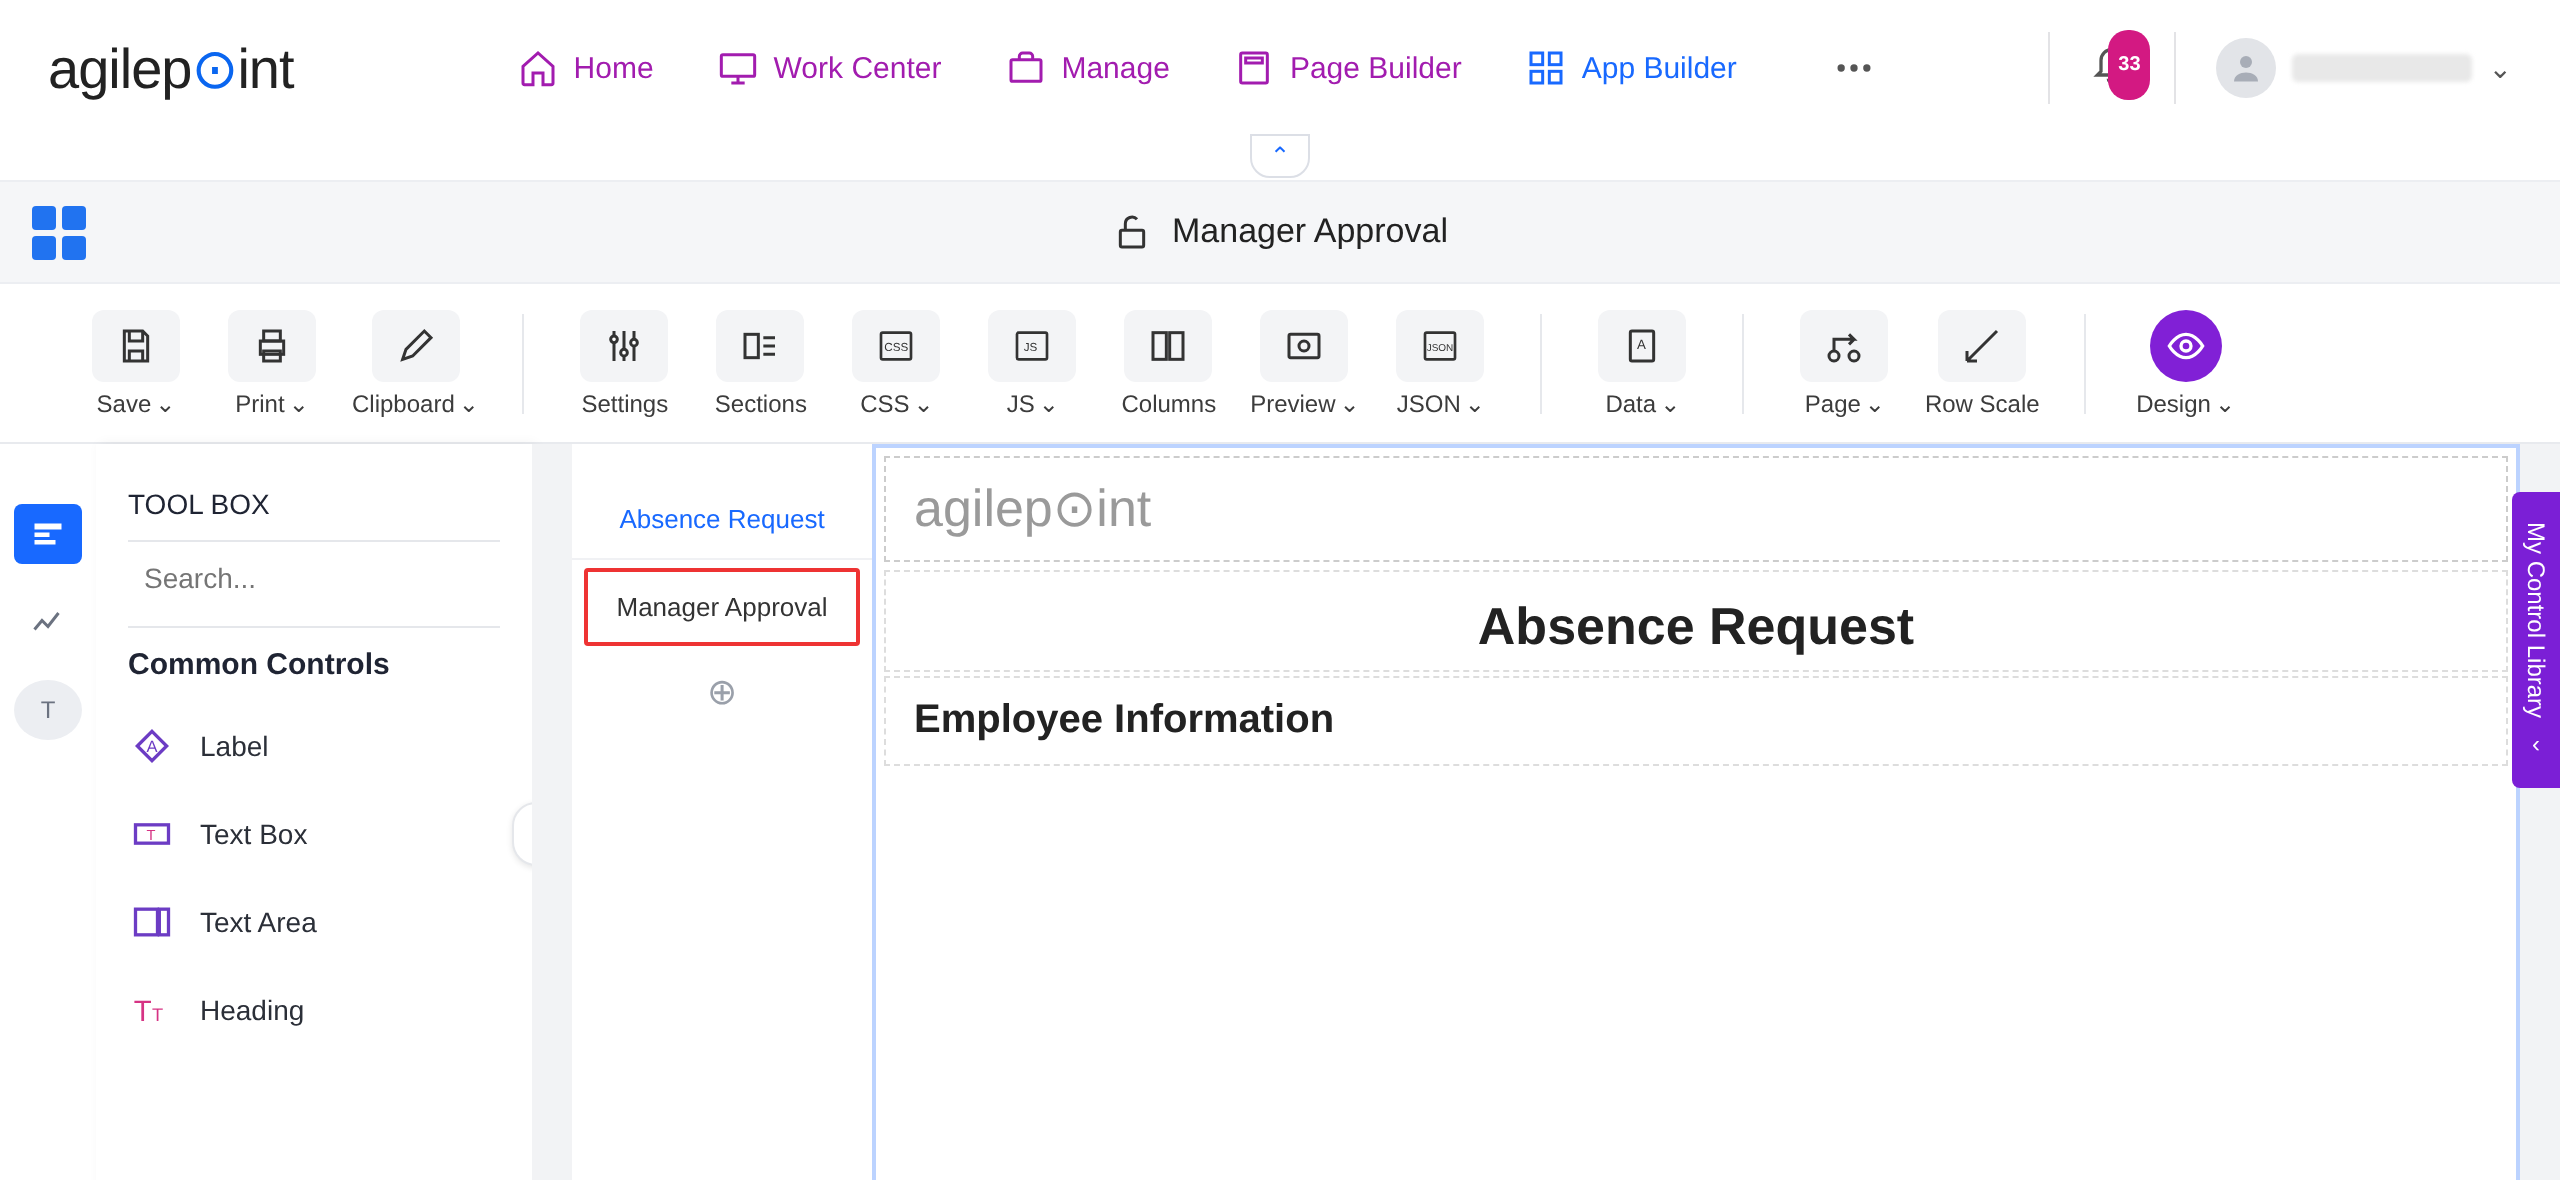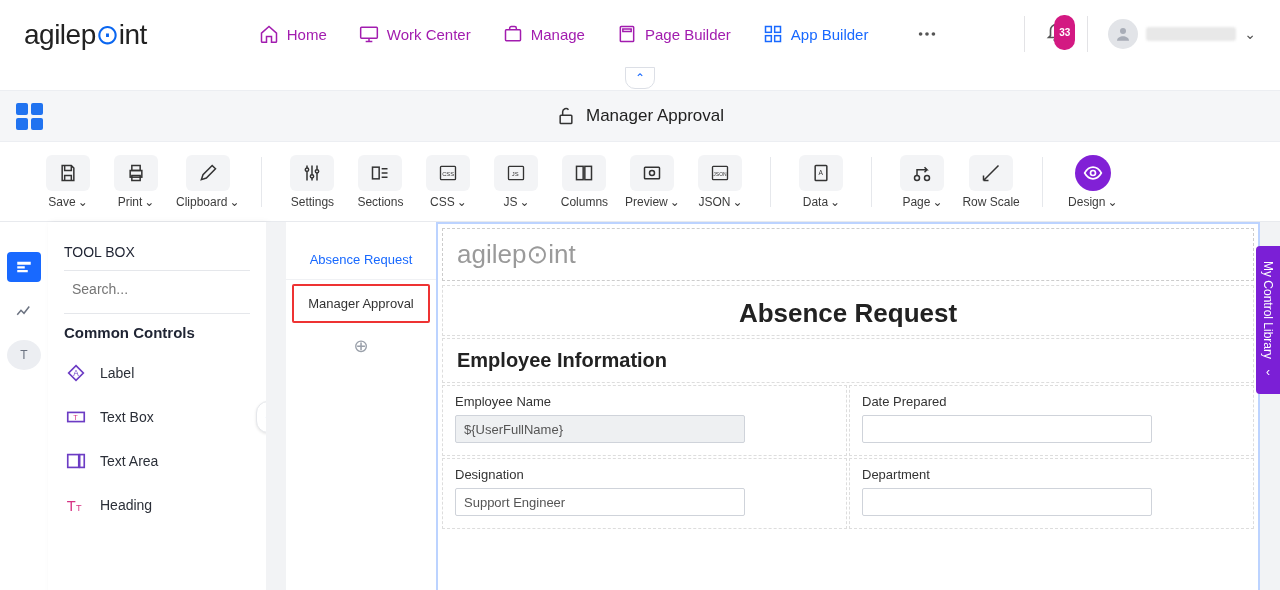--- a/index.html
+++ b/index.html
@@ -422,38 +422,20 @@
         <div class="add-tab">
           <span>⊕</span>
         </div>
       </div>
       <div class="form-canvas">
         <div class="fc-header">
           <span class="fc-logo">agilep⊙int</span>
         </div>
         <div class="fc-title">Absence Request</div>
         <div class="section-hdr">Employee Information</div>
-        <div class="field-grid">
-          <div class="field-cell">
-            <div class="field-lbl">Employee Name</div>
-            <input class="field-input" style="background: rgb(238, 240, 242);" value="${UserFullName}">
-          </div>
-          <div class="field-cell">
-            <div class="field-lbl">Date Prepared</div>
-            <input class="field-input" value="" style="">
-          </div>
-          <div class="field-cell">
-            <div class="field-lbl">Designation</div>
-            <input class="field-input" value="Support Engineer" style="">
-          </div>
-          <div class="field-cell">
-            <div class="field-lbl">Department</div>
-            <input class="field-input" value="" style="">
-          </div>
-        </div>
       </div>
     </div>
   </div>
 </div>
 
 <div class="purple-tab">
   <span>My Control Library</span>
   <span style="writing-mode:horizontal-tb; margin-top:6px;">‹</span>
 </div>
 

